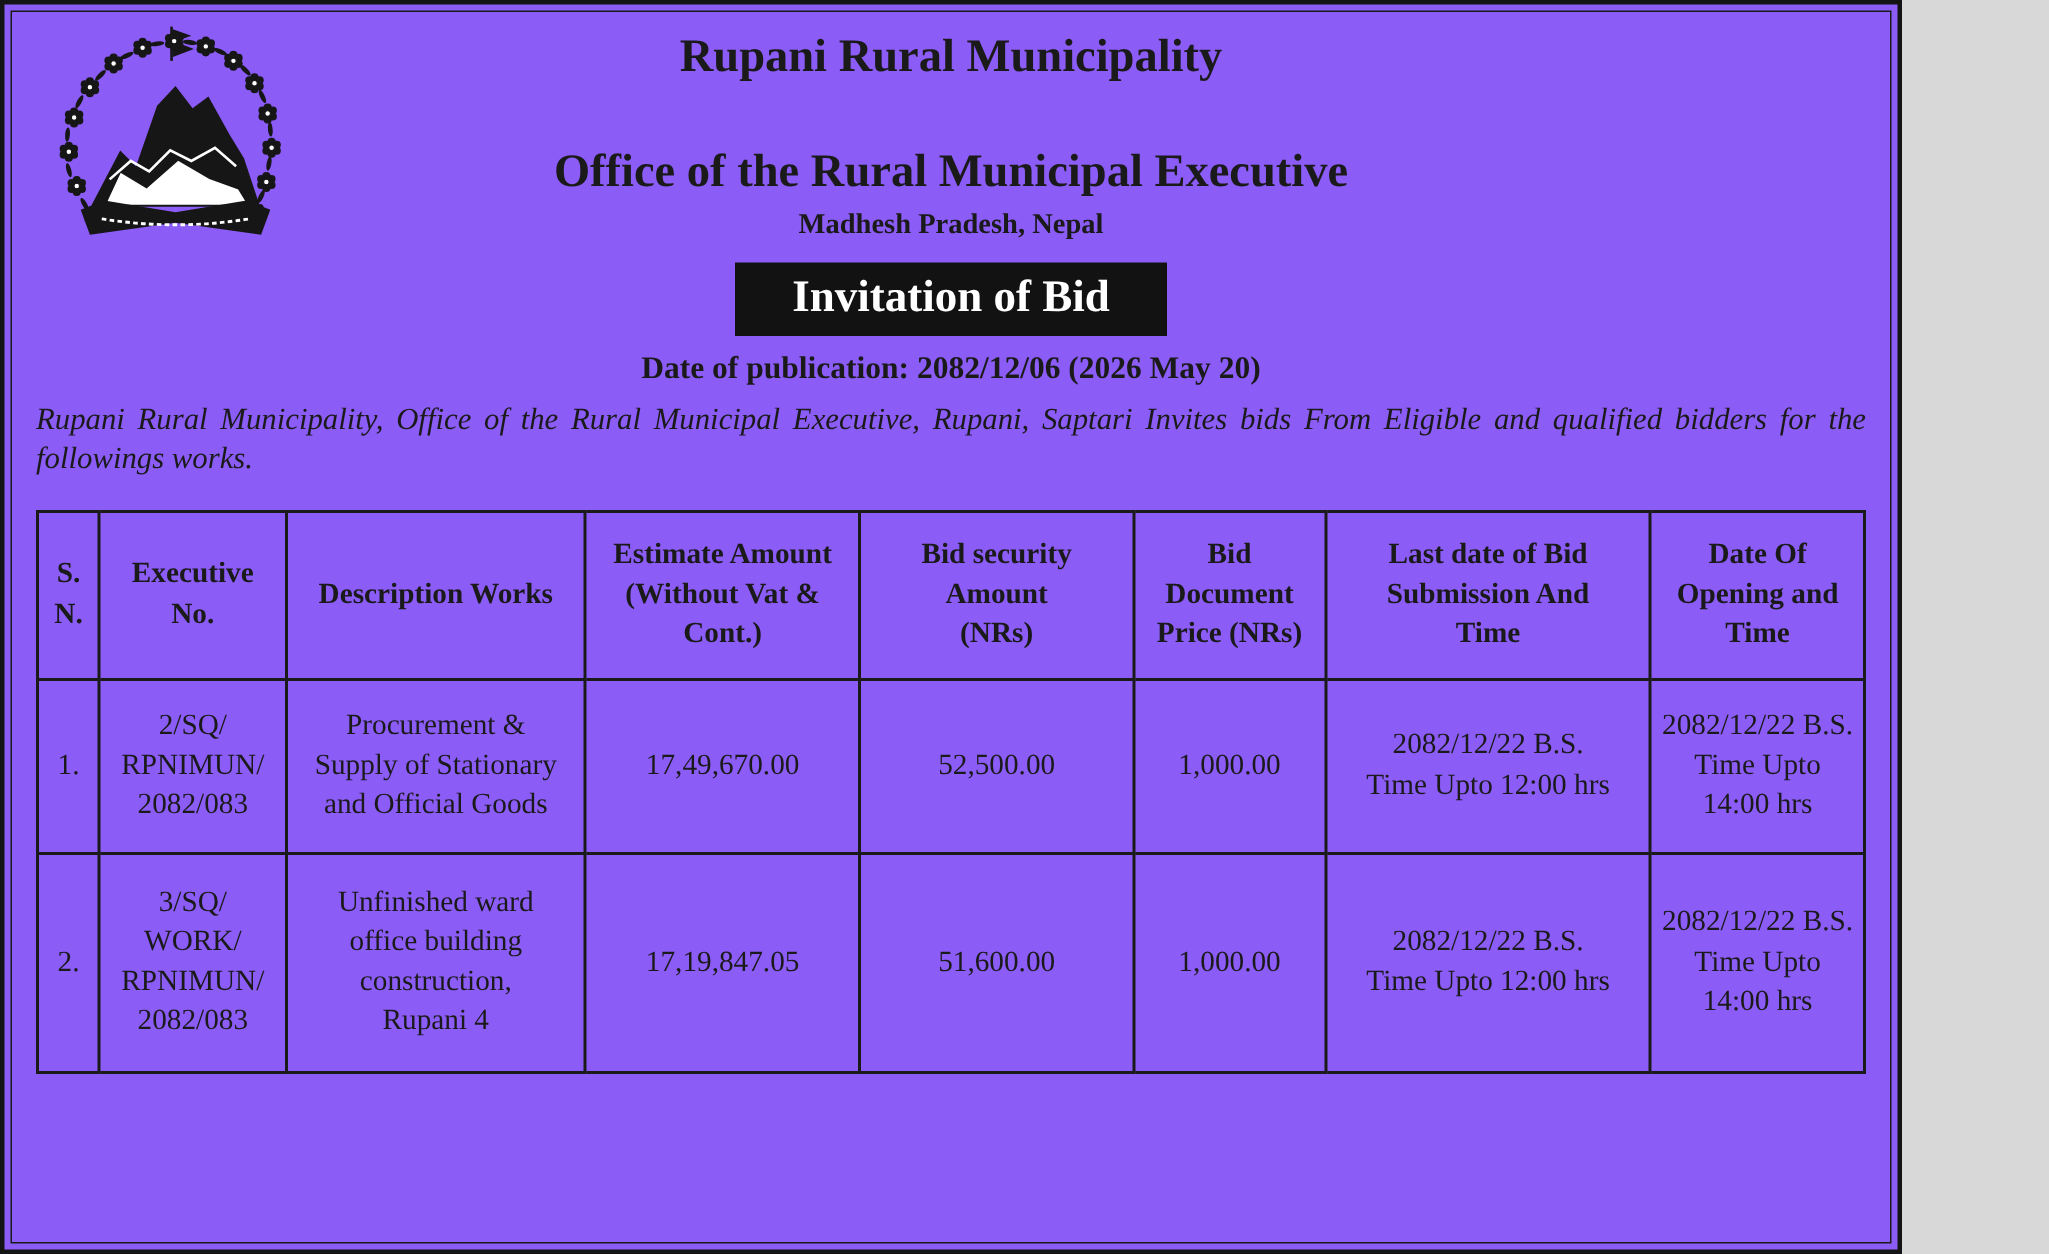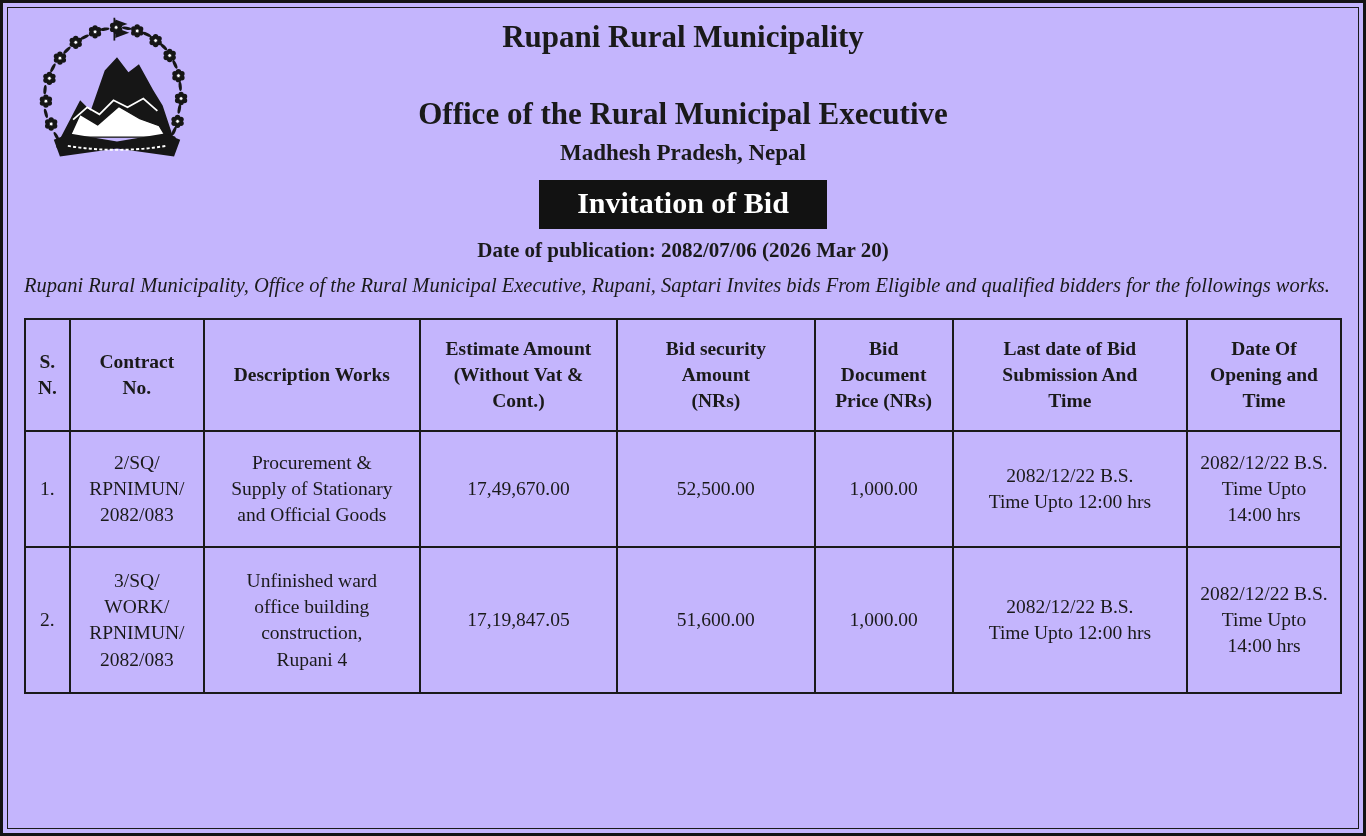--- a/index.html
+++ b/index.html
@@ -1,31 +1,31 @@
 <!DOCTYPE html>
 <html><head>
 <meta charset="utf-8">
 <style>
   html,body { margin:0; padding:0; background:#d8d8d8; }
   * { box-sizing:border-box; }
   .page {
-    width:1366px; height:836px; background:#c4b5fd;
+    width:1268px; height:836px; background:#8b5cf6;
     border:3px solid #141414; padding:4px;
     font-family:"Liberation Serif", serif; color:#1a1a1a;
   }
   .inner {
     width:100%; height:100%; border:1px solid #1a1a1a;
     padding:6px 16px 4px; position:relative; overflow:hidden;
   }
   .logo { position:absolute; left:20px; top:8px; width:178px; height:158px; }
   .titles { text-align:center; }
   .org-name   { font-size:31px; font-weight:bold; line-height:1.2; margin-top:4px; }
   .office-name{ font-size:31px; font-weight:bold; line-height:1.25;margin-top:40px; }
   .loc  { font-size:23px; font-weight:bold; line-height:1.2; margin-top:7px; }
-  .prov { font-size:23px; font-weight:bold; line-height:1.2; margin-top:5px;font-family:Liberation Serif, serif; }
+  .prov { font-size:19px; font-weight:bold; line-height:1.2; margin-top:5px;font-family:Liberation Serif, serif; }
   .banner-wrap { text-align:center; margin-top:13px; }
   .banner {
     display:inline-block; background:#121212; color:#ffffff;
     font-size:30px; font-weight:bold; padding:6px 38px 10px; line-height:1.1;
   }
   .pub { text-align:center; font-weight:bold; font-size:21px; margin-top:9px; }
   .intro { font-size:20.5px; text-align:justify; margin-top:9px; line-height:1.28;font-style:italic; }
   table { width:100%; border-collapse:collapse; margin-top:10px; table-layout:fixed; }
   th, td {
     border:2px solid #1a1a1a; text-align:center; vertical-align:middle;
@@ -110,40 +110,40 @@
     <div class="titles">
       <div class="org-name">Rupani Rural Municipality</div>
       <div class="office-name">Office of the Rural Municipal Executive</div>
       <div class="prov">Madhesh Pradesh, Nepal</div>
     </div>
 
     <div class="banner-wrap">
       <span class="banner">Invitation of Bid</span>
     </div>
 
-    <div class="pub">Date of publication: 2082/07/06 (2026 Mar 20)</div>
+    <div class="pub">Date of publication: 2082/12/06 (2026 May 20)</div>
 
     <p class="intro">Rupani Rural Municipality, Office of the Rural Municipal Executive, Rupani, Saptari Invites bids From Eligible and qualified bidders for the followings works.</p>
 
     <table>
       <colgroup>
         <col style="width:3.4%">
           <col style="width:10.2%">
           <col style="width:16.4%">
         <col style="width:15.0%">
           <col style="width:15.0%">
           <col style="width:10.5%">
         <col style="width:17.8%">
           <col style="width:11.7%">
       </colgroup>
       <thead>
         <tr class="hdr-row">
           <th>S.
 N.</th>
-          <th>Contract
+          <th>Executive
 No.</th>
           <th>Description Works</th>
           <th>Estimate Amount
 (Without Vat &amp;
 Cont.)</th>
           <th>Bid security
 Amount
 (NRs)</th>
           <th>Bid
 Document

